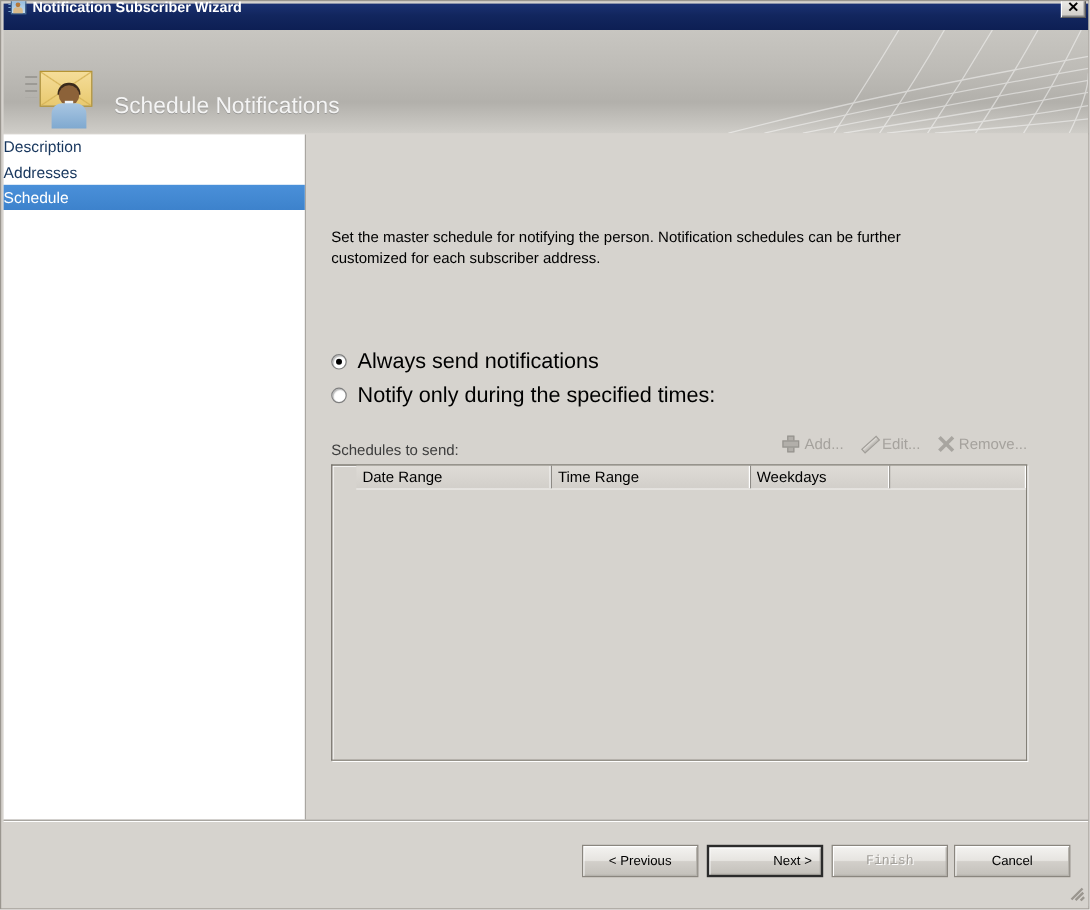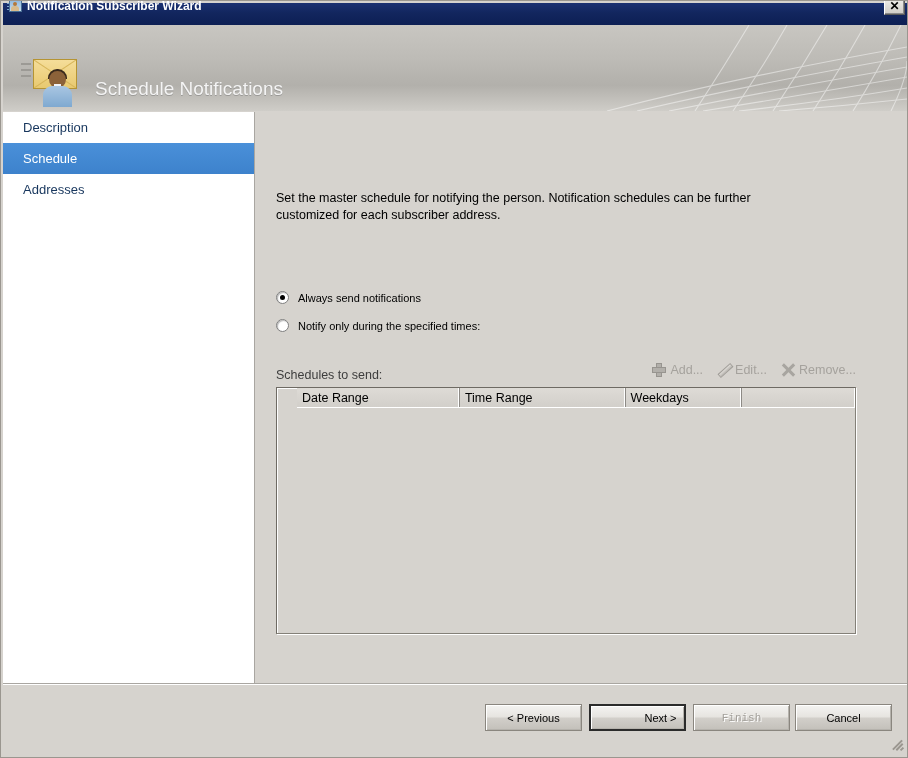--- a/index.html
+++ b/index.html
@@ -166,24 +166,24 @@
   .sidebar {
     position: absolute;
     left: 2px; top: 111px;
     width: 252px;
     height: 571px;
     background: #ffffff;
     border-right: 1px solid #a9a6a1;
     box-sizing: border-box;
   }
   .sidebar-item {
-    height: 31px;
-    display: flex;
-    align-items: center;
-    padding-left: 20px;
+    height: 21px;
+    display: flex;
+    align-items: center;
+    padding-left: 0;
     font-size: 13px;
     color: #17365d;
     box-sizing: border-box;
     white-space: nowrap;
   }
   .sidebar-item.selected {
     background: linear-gradient(to bottom, #4a90d9 0%, #3d82cc 100%);
     color: #ffffff;
   }
 
@@ -203,21 +203,21 @@
     font-size: 12.5px;
     color: #000;
     line-height: 17px;
   }
 
   .radio-row {
     position: absolute;
     left: 20px;
     display: flex;
     align-items: center;
-    font-size: 11px;
+    font-size: 18px;
     color: #000;
     white-space: nowrap;
   }
   .radio-row.r1 { top: 179px; }
   .radio-row.r2 { top: 207px; }
   .radio {
     width: 13px; height: 13px;
     border-radius: 50%;
     background: #ffffff;
     border: 1px solid #7f7f7f;
@@ -433,22 +433,22 @@
       <div class="p-hair"></div>
       <div class="p-head"></div>
       <div class="p-neck"></div>
       <div class="p-body"></div>
     </div>
     <div class="banner-title">Schedule Notifications</div>
   </div>
 
   <div class="sidebar">
     <div class="sidebar-item">Description</div>
+    <div class="sidebar-item">Addresses</div>
     <div class="sidebar-item selected">Schedule</div>
-    <div class="sidebar-item">Addresses</div>
   </div>
 
   <div class="content">
 
     <div class="desc">Set the master schedule for notifying the person. Notification schedules can be further customized for each subscriber address.</div>
 
     <div class="radio-row r1">
       <span class="radio checked"></span>
       <span>Always send notifications</span>
     </div>

